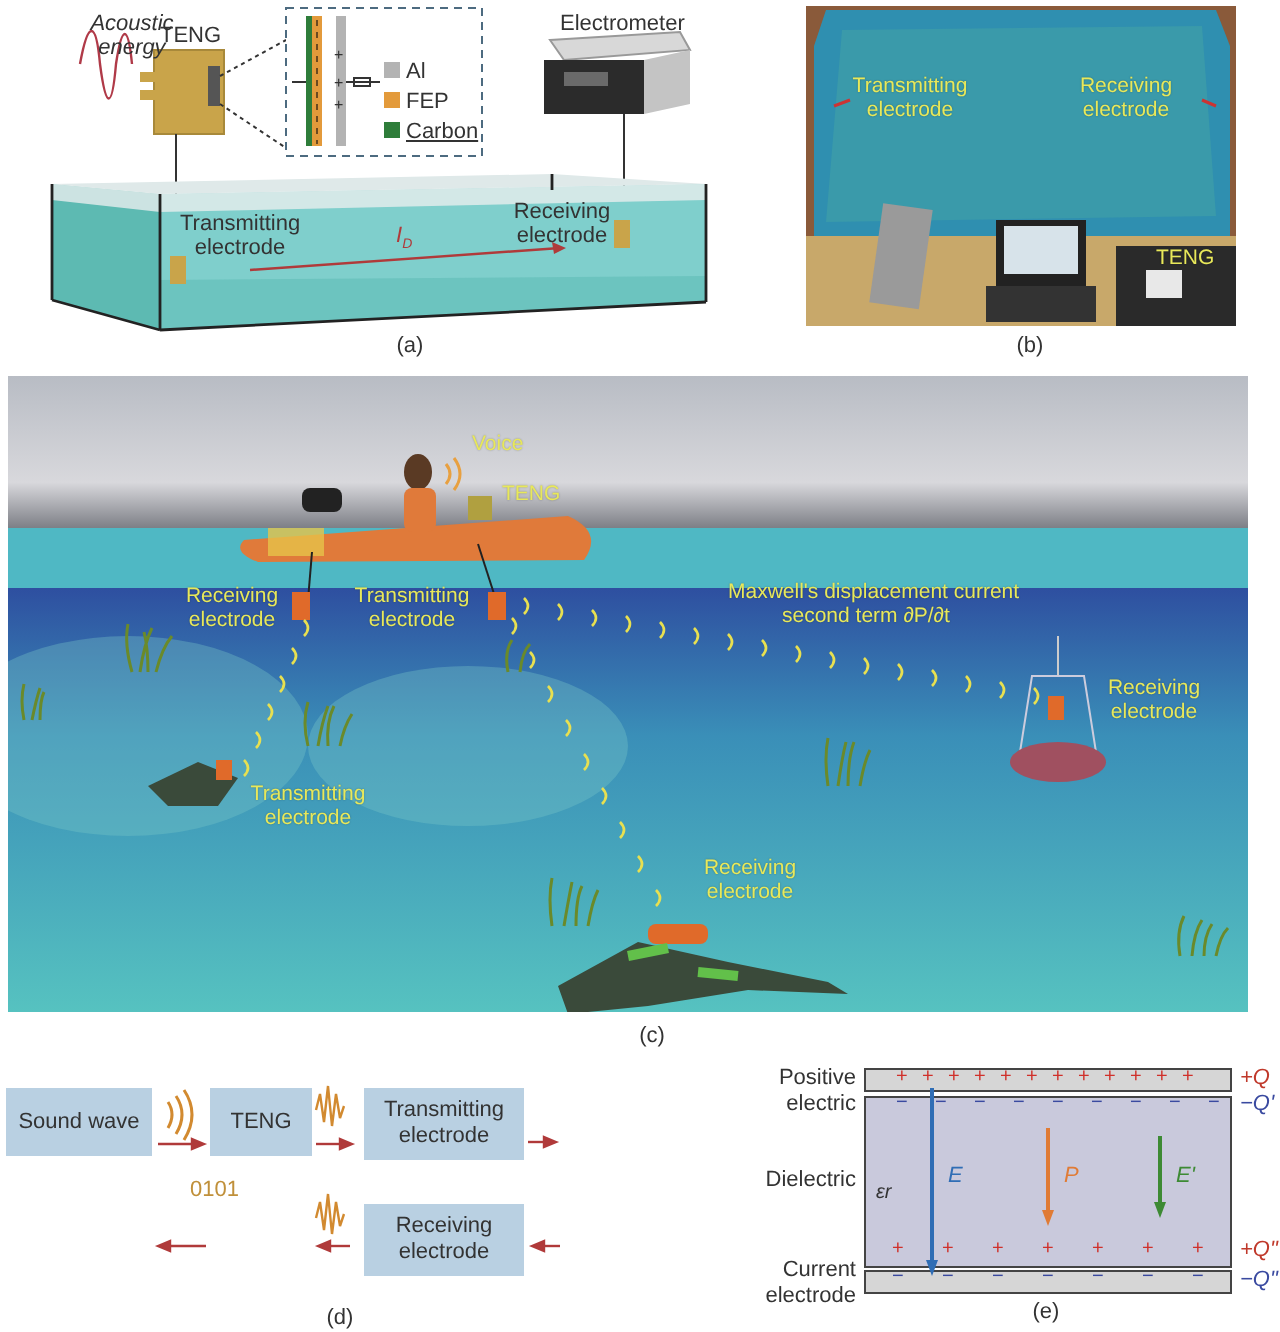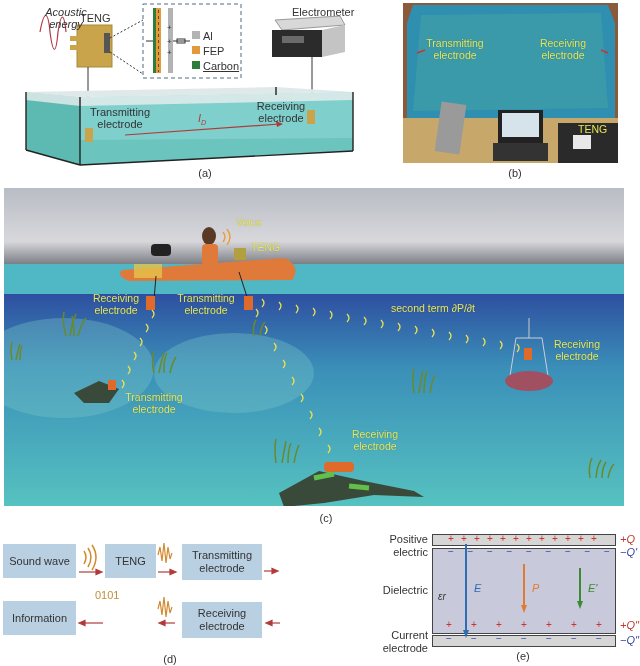--- a/index.html
+++ b/index.html
@@ -74,21 +74,21 @@
       <line x1="80" y1="165" x2="353" y2="151" stroke="#222" stroke-width="1.4"></line>
       <line x1="26" y1="150" x2="80" y2="165" stroke="#222" stroke-width="1.4"></line>
     </g>
     <rect x="85" y="128" width="8" height="14" fill="#c9a44a"></rect>
     <rect x="307" y="110" width="8" height="14" fill="#c9a44a"></rect>
     <line x1="125" y1="135" x2="280" y2="124" stroke="#b03a3a" stroke-width="1.2"></line>
     <polygon points="283,124 276,121 277,127" fill="#b03a3a"></polygon>
   </svg>
   <div class="lbl" style="left:44px;top:6px;width:44px;white-space:normal;font-size:11px;font-style:italic;">Acoustic energy</div>
   <div class="lbl" style="left:80px;top:12px;">TENG</div>
-  <div class="lbl" style="left:280px;top:6px;margin-left:12px;">Electrometer</div>
+  <div class="lbl" style="left:280px;top:6px;">Electrometer</div>
   <div class="lbl" style="left:203px;top:30px;">Al</div>
   <div class="lbl" style="left:203px;top:45px;">FEP</div>
   <div class="lbl" style="left:203px;top:60px;text-decoration:underline;">Carbon</div>
   <div class="lbl" style="left:90px;top:106px;width:60px;white-space:normal;">Transmitting electrode</div>
   <div class="lbl" style="left:256px;top:100px;width:50px;white-space:normal;">Receiving electrode</div>
   <div class="lbl" style="left:198px;top:112px;color:#b03a3a;font-style:italic;">
     <span>I</span><sub style="font-size:7px;">D</sub>
   </div>
   <div class="cap" style="left:190px;top:167px;">(a)</div>
 </div>
@@ -210,33 +210,33 @@
         <path d="M136,150 q4,4 0,8"></path>
         <path d="M130,164 q4,4 0,8"></path>
         <path d="M124,178 q4,4 0,8"></path>
         <path d="M118,192 q4,4 0,8"></path>
       </g>
   </svg>
   <div class="ylbl" style="left:232px;top:28px;">Voice</div>
   <div class="ylbl" style="left:247px;top:53px;">TENG</div>
   <div class="ylbl" style="left:86px;top:104px;width:52px;white-space:normal;">Receiving electrode</div>
   <div class="ylbl" style="left:170px;top:104px;width:64px;white-space:normal;">Transmitting electrode</div>
+  <div class="ylbl" style="left:360px;top:102px;">Maxwell's displacement current</div>
   <div class="ylbl" style="left:387px;top:114px;">second term ∂P/∂t</div>
   <div class="ylbl" style="left:548px;top:150px;width:50px;white-space:normal;">Receiving electrode</div>
   <div class="ylbl" style="left:118px;top:203px;width:64px;white-space:normal;">Transmitting electrode</div>
   <div class="ylbl" style="left:346px;top:240px;width:50px;white-space:normal;">Receiving electrode</div>
 </div>
 <div class="cap" style="left:311px;top:512px;">(c)</div>
 
 <div class="abs" style="left:0;top:535px;width:370px;height:131px;">
   <div class="fbox" style="left:3px;top:9px;width:73px;height:34px;">Sound wave</div>
   <div class="fbox" style="left:105px;top:9px;width:51px;height:34px;">TENG</div>
   <div class="fbox" style="left:182px;top:9px;width:80px;height:36px;">Transmitting electrode</div>
   <div class="fbox" style="left:182px;top:67px;width:80px;height:36px;">Receiving electrode</div>
-  <div class="fbox" style="left:3px;top:66px;width:73px;height:34px;">Information</div>
   <div class="lbl" style="left:78px;top:54px;color:#c0903a;padding-left:17px;">0101</div>
   <svg class="abs" style="left:0;top:0" width="370" height="131">
     <g stroke="#b03a3a" stroke-width="1.2" fill="#b03a3a">
       <line x1="79" y1="37" x2="99" y2="37"></line>
         <polygon points="102,37 96,34.5 96,39.5"></polygon>
       <line x1="158" y1="37" x2="173" y2="37"></line>
         <polygon points="176,37 170,34.5 170,39.5"></polygon>
       <line x1="264" y1="36" x2="275" y2="36"></line>
         <polygon points="278,36 272,33.5 272,38.5"></polygon>
       <line x1="270" y1="88" x2="280" y2="88"></line>

